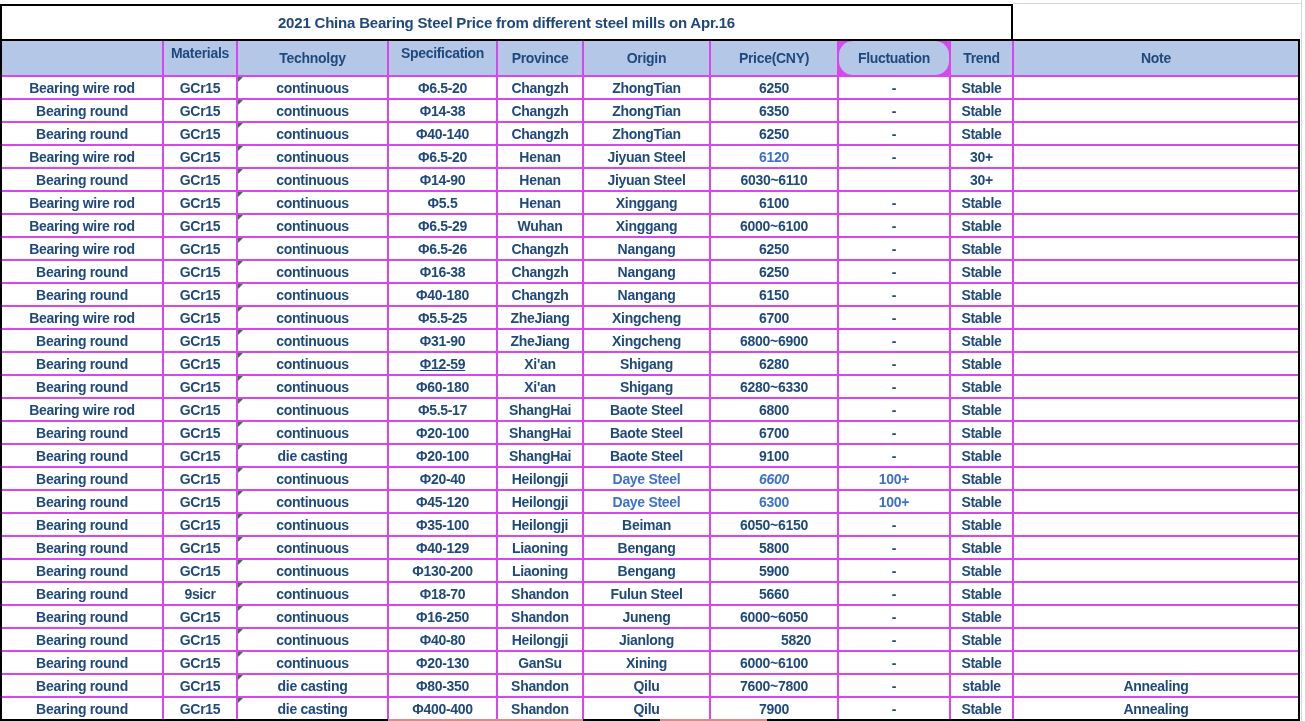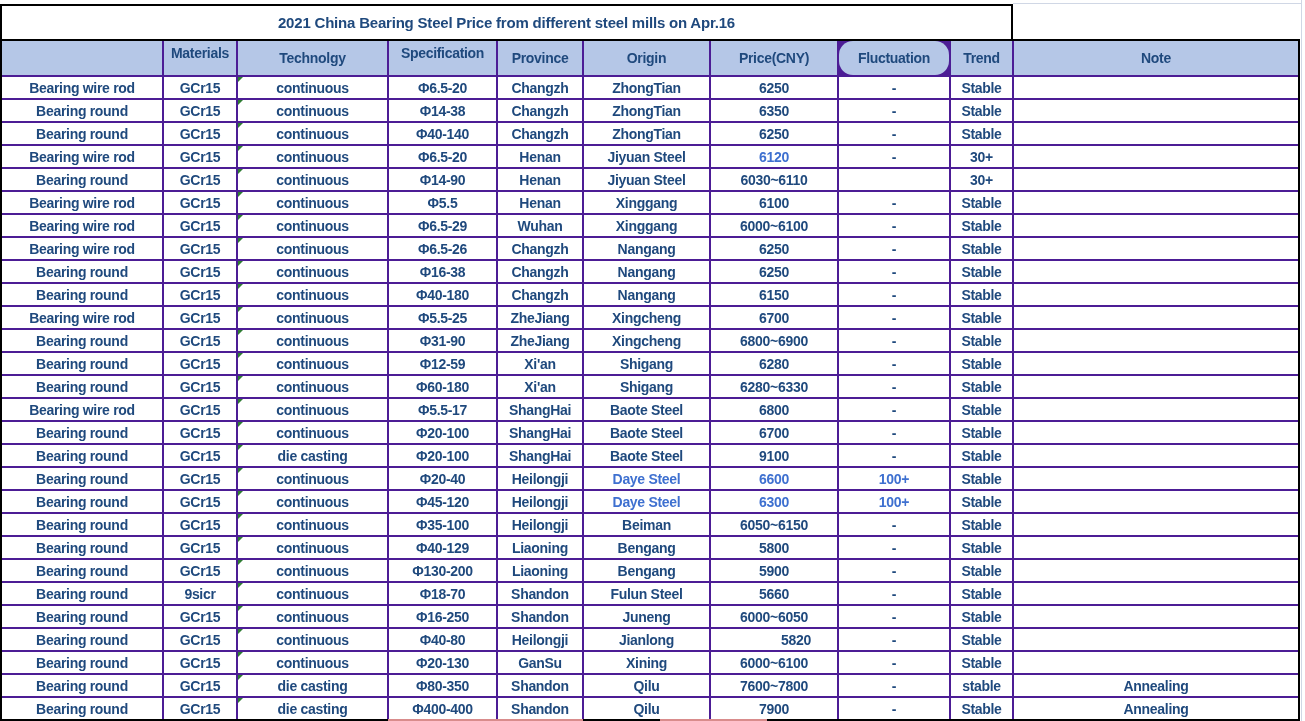--- a/index.html
+++ b/index.html
@@ -14,21 +14,21 @@
 
   .title-box{
     position:absolute;left:0;top:4px;width:1013px;height:37px;
     box-sizing:border-box;border:2px solid #000;
     display:flex;align-items:center;justify-content:center;
     font-size:15px;font-weight:bold;letter-spacing:-0.2px;
   }
 
   .sheet{
     position:absolute;left:0;top:39px;width:1300px;height:682px;
-    box-sizing:border-box;border:2px solid #000;background:#4c1d95;
+    box-sizing:border-box;border:2px solid #000;background:#d946ef;
     display:grid;
     grid-template-columns:160px 72px 149px 107px 84px 125px 126px 110px 61px 284px;
     grid-template-rows:34px repeat(28,21px);
     gap:2px;
   }
   .cell{
     background:#fff;display:flex;align-items:center;justify-content:center;
     font-size:14px;font-weight:bold;letter-spacing:-0.3px;
     overflow:hidden;position:relative;white-space:nowrap;
   }
@@ -218,21 +218,21 @@
     <div class="cell" style="color: rgb(31, 73, 125);">6800~6900</div>
     <div class="cell" style="color: rgb(31, 73, 125);">-</div>
     <div class="cell" style="color: rgb(31, 73, 125);">Stable</div>
     <div class="cell" style="color: rgb(31, 73, 125);"></div>
     <div class="cell" style="color: rgb(31, 73, 125);">Bearing round</div>
     <div class="cell" style="color: rgb(31, 73, 125);">GCr15</div>
     <div class="cell" style="color: rgb(31, 73, 125);">
       <span class="tri" style="border-top-color: rgb(46, 125, 50);"></span>
       <span>continuous</span>
     </div>
-    <div class="cell" style="color: rgb(31, 73, 125);">Φ12-59</div>
+    <div class="cell" style="color: rgb(31, 73, 125); text-decoration: underline;">Φ12-59</div>
     <div class="cell" style="color: rgb(31, 73, 125);">Xi'an</div>
     <div class="cell" style="color: rgb(31, 73, 125);">Shigang</div>
     <div class="cell" style="color: rgb(31, 73, 125);">6280</div>
     <div class="cell" style="color: rgb(31, 73, 125);">-</div>
     <div class="cell" style="color: rgb(31, 73, 125);">Stable</div>
     <div class="cell" style="color: rgb(31, 73, 125);"></div>
     <div class="cell" style="color: rgb(31, 73, 125);">Bearing round</div>
     <div class="cell" style="color: rgb(31, 73, 125);">GCr15</div>
     <div class="cell" style="color: rgb(31, 73, 125);">
       <span class="tri" style="border-top-color: rgb(46, 125, 50);"></span>
@@ -286,21 +286,21 @@
     <div class="cell" style="color: rgb(31, 73, 125);"></div>
     <div class="cell" style="color: rgb(31, 73, 125);">Bearing round</div>
     <div class="cell" style="color: rgb(31, 73, 125);">GCr15</div>
     <div class="cell" style="color: rgb(31, 73, 125);">
       <span class="tri" style="border-top-color: rgb(46, 125, 50);"></span>
       <span>continuous</span>
     </div>
     <div class="cell" style="color: rgb(31, 73, 125);">Φ20-40</div>
     <div class="cell" style="color: rgb(31, 73, 125);">Heilongji</div>
     <div class="cell" style="color: rgb(62, 112, 208);">Daye  Steel</div>
-    <div class="cell" style="color: rgb(62, 112, 208);">6600</div>
+    <div class="cell" style="color: rgb(62, 112, 208); font-style: italic;">6600</div>
     <div class="cell" style="color: rgb(62, 112, 208);">100+</div>
     <div class="cell" style="color: rgb(31, 73, 125);">Stable</div>
     <div class="cell" style="color: rgb(31, 73, 125);"></div>
     <div class="cell" style="color: rgb(31, 73, 125);">Bearing round</div>
     <div class="cell" style="color: rgb(31, 73, 125);">GCr15</div>
     <div class="cell" style="color: rgb(31, 73, 125);">
       <span class="tri" style="border-top-color: rgb(46, 125, 50);"></span>
       <span>continuous</span>
     </div>
     <div class="cell" style="color: rgb(31, 73, 125);">Φ45-120</div>

